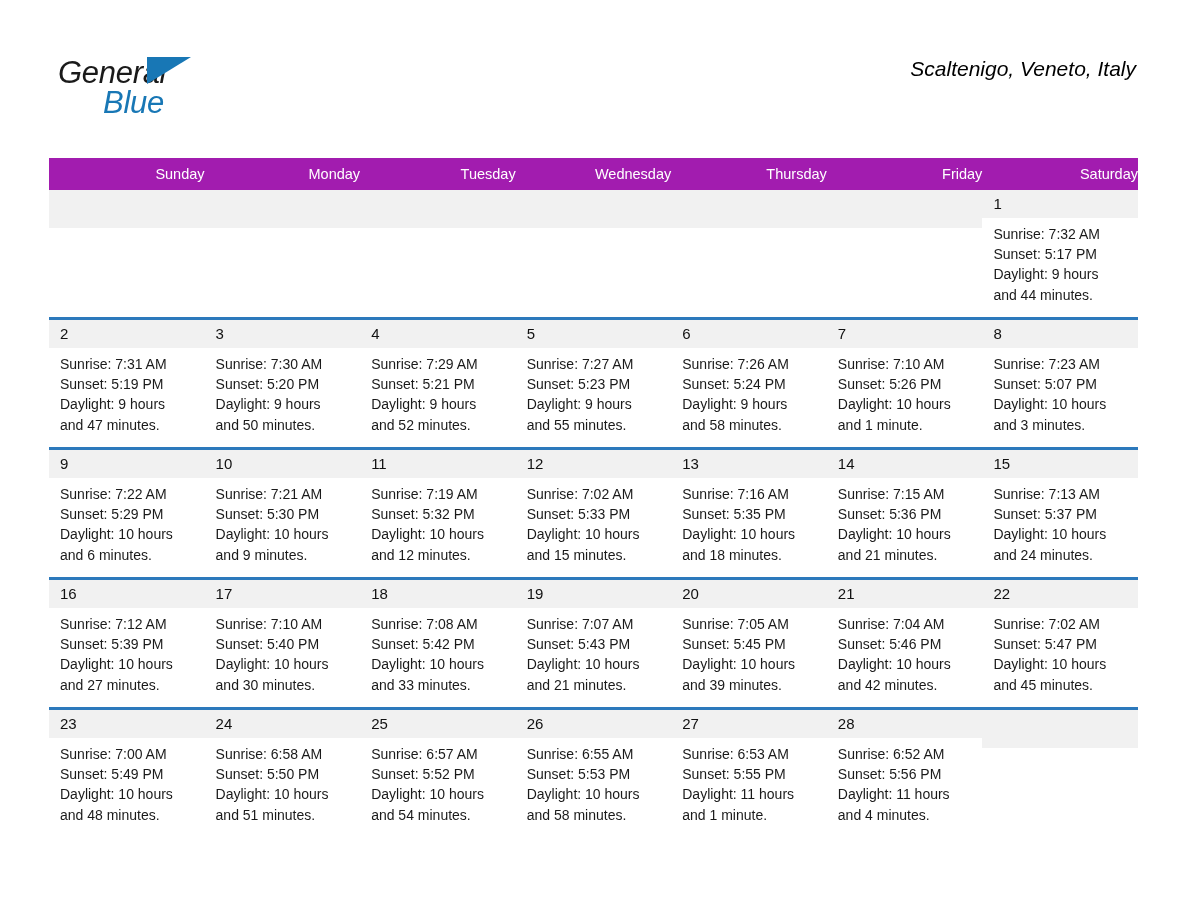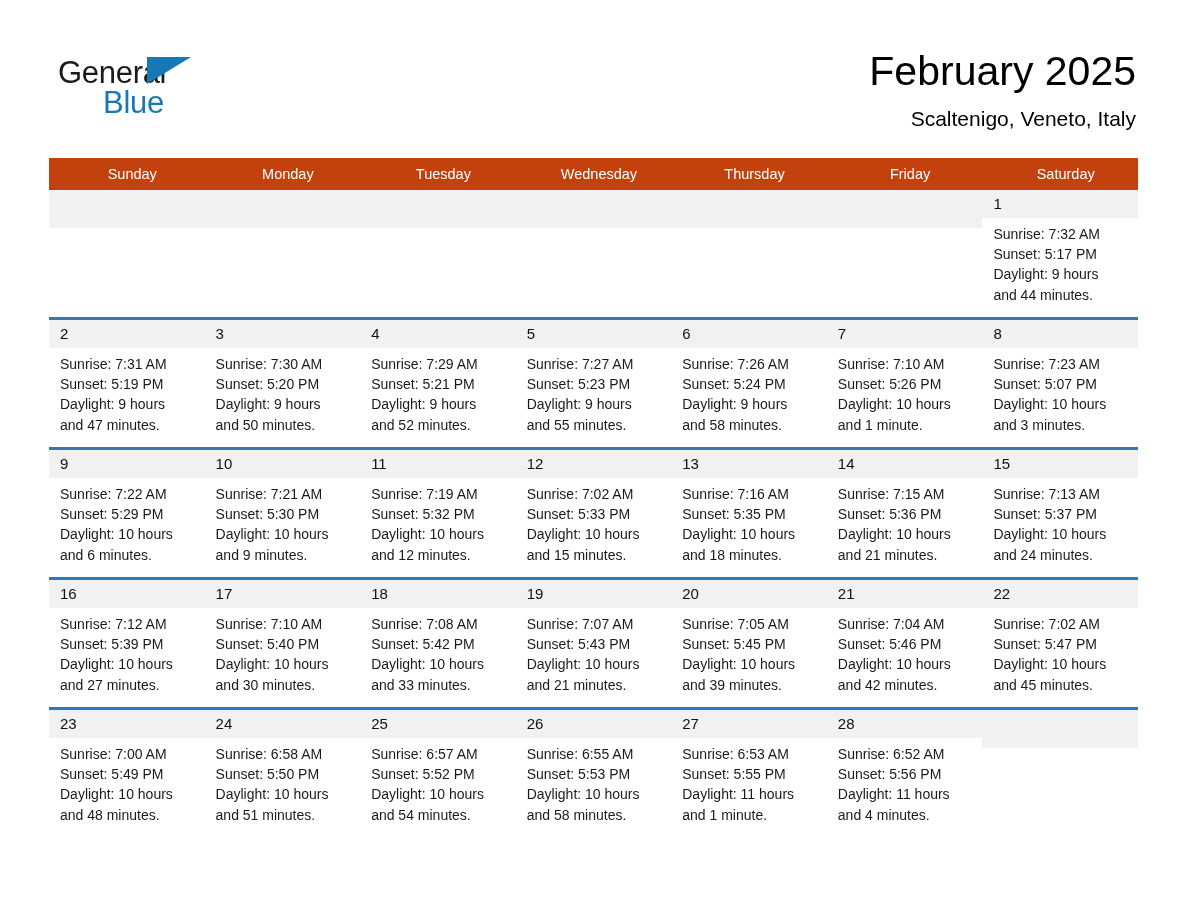--- a/index.html
+++ b/index.html
@@ -22,20 +22,21 @@
     box-sizing: border-box;
   }
 
   
   .header {
     position: absolute;
     left: 0;
     top: 0;
     width: 1188px;
     height: 152px;
+    font-style: italic;
   }
 
   .logo {
     position: absolute;
     left: 58px;
     top: 54px;
     width: 220px;
     height: 70px;
   }
   .logo-general {
@@ -99,25 +100,25 @@
     top: 158px;
     width: 1089px;
     border-collapse: collapse;
     table-layout: fixed;
   }
   .calendar col {
     width: 155.57px;
   }
 
   .calendar thead th {
-    background: #c2410c;
+    background: #a21caf;
     color: #ffffff;
     font-size: 14.5px;
     font-weight: normal;
-    text-align: center;
+    text-align: right;
     padding: 7px 0 8px 11px;
     height: 17px;
     vertical-align: middle;
     border: none;
   }
 
   .calendar tbody td {
     vertical-align: top;
     padding: 0;
     border: none;
@@ -174,21 +175,20 @@
 
   <div class="header">
 
     <div class="logo">
       <span class="logo-general">General</span>
       <span class="logo-tri"></span>
       <span class="logo-blue">Blue</span>
     </div>
 
     <div class="title-block">
-      <h1 class="cal-title">February 2025</h1>
       <div class="cal-location">Scaltenigo, Veneto, Italy</div>
     </div>
 
   </div>
 
   <table class="calendar">
     <colgroup>
       <col>
         <col>
         <col>

